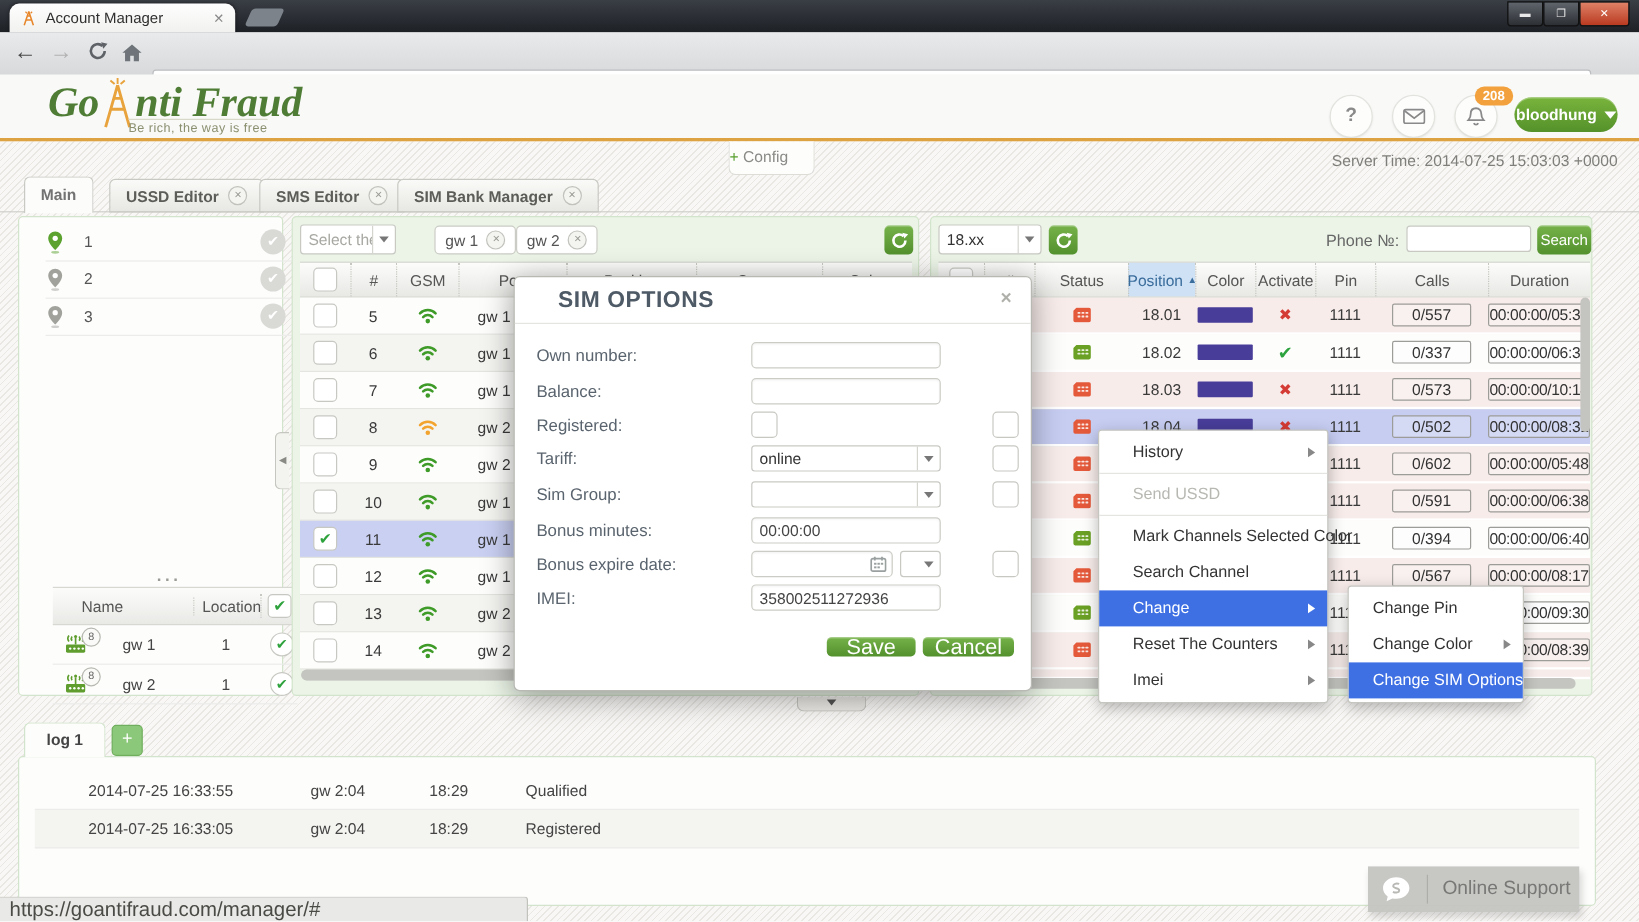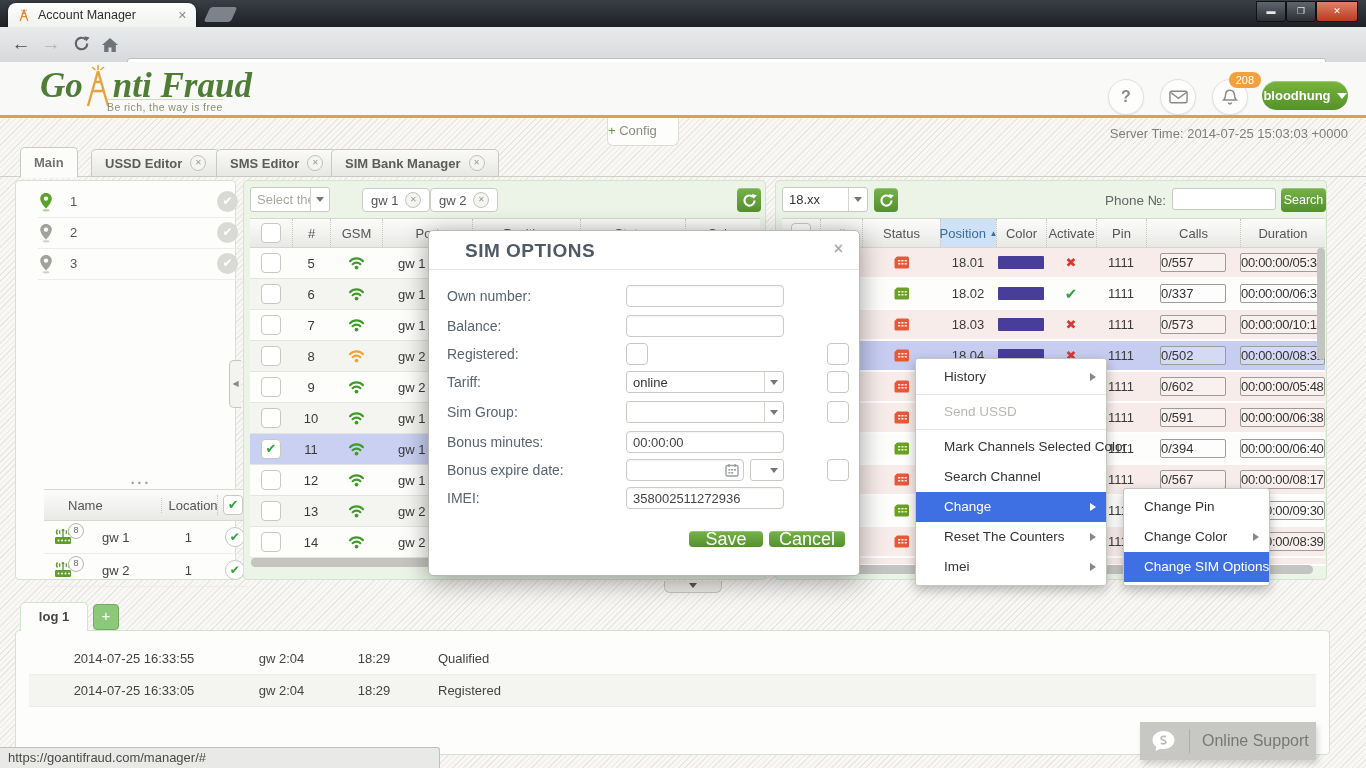--- a/index.html
+++ b/index.html
@@ -29,21 +29,21 @@
   .burger i{display:block;height:3px;background:#e8862a;border-radius:1px;margin-bottom:3px}
   
   .siteheader{left:0;top:62px;width:1366px;height:53px;background:#f9f9f7}
   .logo{left:40px;top:64px;height:48px;display:flex;align-items:flex-start}
   .logo-txt{font-family:"Liberation Serif","DejaVu Serif",serif;font-style:italic;font-weight:bold;
     font-size:35px;color:#4f7d36;line-height:44px}
   .tagline{left:107px;top:99px;font-size:10.5px;color:#8a9070;letter-spacing:.4px;border-top:1px solid #d8d8c8;padding-top:1px}
   .hicircle{width:34px;height:34px;border-radius:50%;background:#fdfdfc;border:1px solid #e2e2de;
     box-shadow:0 1px 2px rgba(0,0,0,.08);display:flex;align-items:center;justify-content:center;color:#8a8a8a}
   .qmark{font-size:16px;font-weight:bold;color:#8a8a8a}
-  .badge{position:absolute;top:-8px;right:-14px;background:#f2a13c;color:#fff;font-size:11px;font-weight:normal;
+  .badge{position:absolute;top:-8px;right:-14px;background:#f2a13c;color:#fff;font-size:11px;font-weight:bold;
     border-radius:9px;padding:2px 7px}
   .userbtn{left:1262px;top:81px;width:86px;height:29px;background:linear-gradient(#79b43c,#54912a);
     border-radius:15px;color:#fff;font-size:13px;font-weight:bold;display:flex;align-items:center;justify-content:center;gap:6px;
     box-shadow:inset 0 1px 0 rgba(255,255,255,.3)}
   .caret{width:0;height:0;border-left:5px solid transparent;border-right:5px solid transparent;border-top:6px solid #fff}
   .orangeline{left:0;top:115px;width:1366px;height:3px;background:#dda342}
   .pagebg{left:0;top:118px;width:1366px;height:650px;background:#f2f0ed;
     background-image:repeating-linear-gradient(135deg,rgba(255,255,255,.5) 0 3px,rgba(210,206,198,.25) 3px 4px)}
   .configbtn{left:607px;top:118px;width:70px;height:27px;background:#fdfdfc;border:1px solid #ddddd8;border-top:none;
     border-radius:0 0 6px 6px;font-size:13px;color:#8a8a86;text-align:left;line-height:26px}
@@ -109,21 +109,21 @@
   .rrow{display:flex;height:29px;align-items:center;border-bottom:2px solid #fff;font-size:13px;color:#3a3a3a;background:#f7ecea}
   .rrow.ok{background:#fdfdfc}
   .rrow.sel{background:#c6cdf1}
   .rc0{width:38px;display:flex;justify-content:center}.rc1{width:42px;text-align:center;color:#888}
   .rc2{width:78px;display:flex;justify-content:center}.rc3{width:56px;text-align:center}
   .rc4{width:50px;display:flex;justify-content:center}.rc5{width:50px;display:flex;justify-content:center}
   .rc6{width:50px;text-align:center}.rc7{width:94px;display:flex;justify-content:center}
   .rc8{width:85px;display:flex;justify-content:center}
   .colorbar{width:46px;height:13px;background:#483d99;border-radius:1px}
   .valbox{border:1px solid #9c9c98;border-radius:2px;background:rgba(255,255,255,.25);font-size:13px;color:#333;
-    padding:1px 0;}
+    padding:1px 0;text-align:center}
   .callsbox{width:64px}.durbox{width:90px;letter-spacing:-.3px}
   .okmark{color:#2ca33e;font-size:15px;font-weight:bold}
   .badmark{color:#d43b35;font-size:13px;font-weight:bold}
   .poshdr{background:#cfe2f5;color:#3a6c9c}
   .hscroll{position:absolute;height:9px;border-radius:5px;background:#c4c4c0}
   .vscroll{position:absolute;width:8px;border-radius:4px;background:#c4c4c0}
   
   .modal{left:428px;top:230px;width:430px;height:344px;background:#fff;border:1px solid #b9b9b4;border-radius:5px;
     box-shadow:0 5px 26px rgba(0,0,0,.38);z-index:20}
   .mhead{position:absolute;left:0;top:0;width:100%;height:39px;border-bottom:1px solid #e4e4e0;box-sizing:border-box}
@@ -153,21 +153,21 @@
   .logrow{display:flex;height:31px;align-items:center;font-size:13px;color:#444;border-bottom:1px solid #ececea;background:#fdfdfc}
   .logrow.alt{background:#f4f4f1}
   .g1{width:210px;text-align:center}.g2{width:85px;text-align:center}.g3{width:100px;text-align:center}
   .g4{flex:1;text-align:center}.g4l{flex:1;padding-left:14px;box-sizing:border-box}
   
   .support{left:1140px;top:722px;width:176px;height:38px;background:rgba(196,196,193,.95);display:flex;align-items:center;z-index:15;
     box-shadow:2px 4px 6px rgba(0,0,0,.15)}
   .support-label{font-size:16px;color:#787876;margin-left:12px}
   .supdiv{width:1px;height:24px;background:#adadaa;margin-left:12px}
   .statusbar{left:0px;top:747px;width:440px;height:21px;background:#e9e9e7;border:1px solid #c2c2bd;border-left:none;border-bottom:none;
-    border-radius:0 3px 0 0;font-size:13px;color:#4a4a46;line-height:20px;padding-left:8px;box-sizing:border-box;z-index:16}
+    border-radius:0 3px 0 0;font-size:17px;color:#4a4a46;line-height:20px;padding-left:8px;box-sizing:border-box;z-index:16}
 </style>
 </head>
 <body>
 
 <div class="screen">
 
   <div class="abs titlebar">
     <div class="abs btab">
       <svg width="14" height="14" viewBox="0 0 14 14">
         <g stroke="#e8872a" fill="none" stroke-width="1.3">

